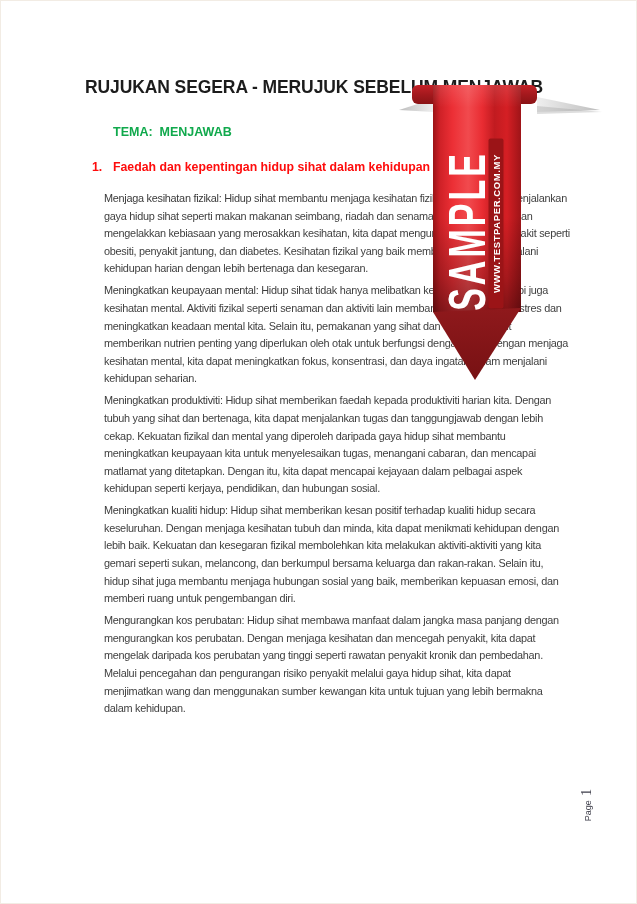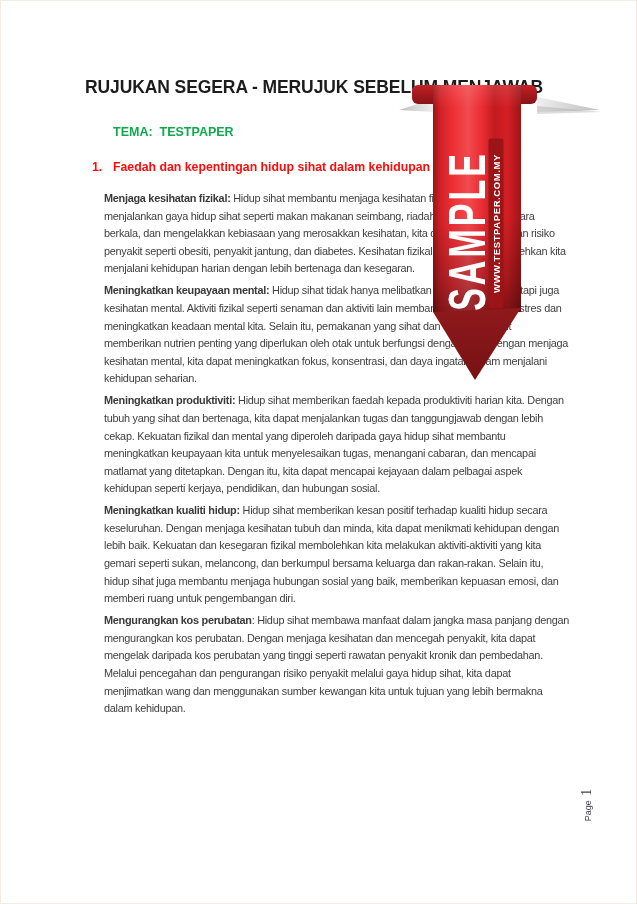--- a/index.html
+++ b/index.html
@@ -21,21 +21,21 @@
     position:absolute; left:92px; top:160px; width:470px;
     font-size:12.3px; font-weight:700; color:#fe0c0c; display:flex;
   }
   .section-heading .num{display:inline-block; width:21px; flex:0 0 21px;}
   .paras{
     position:absolute; left:104px; top:190px; width:466px;
     font-size:10.9px; line-height:17.6px; letter-spacing:-0.28px;
     color:#3f3f3f; text-align:left;
   }
   .paras p{margin:0 0 4.4px 0;}
-  .paras b{font-weight:700; color:#3a3a3a;}
+  .paras b{font-weight:400; color:#3a3a3a;}
 
   
   .ribbon{position:absolute; left:395px; top:82px; width:215px; height:315px; z-index:5;}
   .ribbon svg{position:absolute; left:0; top:0;}
   .ribbon-sample{
     position:absolute; left:-13px; top:127px; width:170px; height:44px;
     display:flex; align-items:center; justify-content:center;
     transform:rotate(-90deg) scaleY(1.5);
     color:#ffffff; font-size:34px; font-weight:700; letter-spacing:3px;
     white-space:nowrap;
@@ -59,21 +59,21 @@
   .page-footer .lbl{font-size:9px;}
   .page-footer .num{font-size:14.5px; font-family:"Liberation Serif", serif;}
 </style>
 </head>
 <body>
 
 <div class="page">
 
   <h1 class="doc-title">RUJUKAN SEGERA - MERUJUK SEBELUM MENJAWAB</h1>
 
-  <div class="theme-heading">TEMA:  TESTPAPER</div>
+  <div class="theme-heading">TEMA:  MENJAWAB</div>
 
   <div class="section-heading">
     <span class="num">1.</span>
     <span class="txt">Faedah dan kepentingan hidup sihat dalam kehidupan seharian.</span>
   </div>
 
   <div class="paras">
     <p><b>Menjaga kesihatan fizikal:</b><span> Hidup sihat membantu menjaga kesihatan fizikal kita. Dengan menjalankan gaya hidup sihat seperti makan makanan seimbang, riadah dan senaman secara berkala, dan mengelakkan kebiasaan yang merosakkan kesihatan, kita dapat mengurangkan risiko penyakit seperti obesiti, penyakit jantung, dan diabetes. Kesihatan fizikal yang baik membolehkan kita menjalani kehidupan harian dengan lebih bertenaga dan kesegaran.</span></p>
     <p><b>Meningkatkan keupayaan mental:</b><span> Hidup sihat tidak hanya melibatkan kesihatan fizikal, tetapi juga kesihatan mental. Aktiviti fizikal seperti senaman dan aktiviti lain membantu mengurangkan stres dan meningkatkan keadaan mental kita. Selain itu, pemakanan yang sihat dan seimbang turut memberikan nutrien penting yang diperlukan oleh otak untuk berfungsi dengan baik. Dengan menjaga kesihatan mental, kita dapat meningkatkan fokus, konsentrasi, dan daya ingatan dalam menjalani kehidupan seharian.</span></p>
     <p><b>Meningkatkan produktiviti:</b><span> Hidup sihat memberikan faedah kepada produktiviti harian kita. Dengan tubuh yang sihat dan bertenaga, kita dapat menjalankan tugas dan tanggungjawab dengan lebih cekap. Kekuatan fizikal dan mental yang diperoleh daripada gaya hidup sihat membantu meningkatkan keupayaan kita untuk menyelesaikan tugas, menangani cabaran, dan mencapai matlamat yang ditetapkan. Dengan itu, kita dapat mencapai kejayaan dalam pelbagai aspek kehidupan seperti kerjaya, pendidikan, dan hubungan sosial.</span></p>

